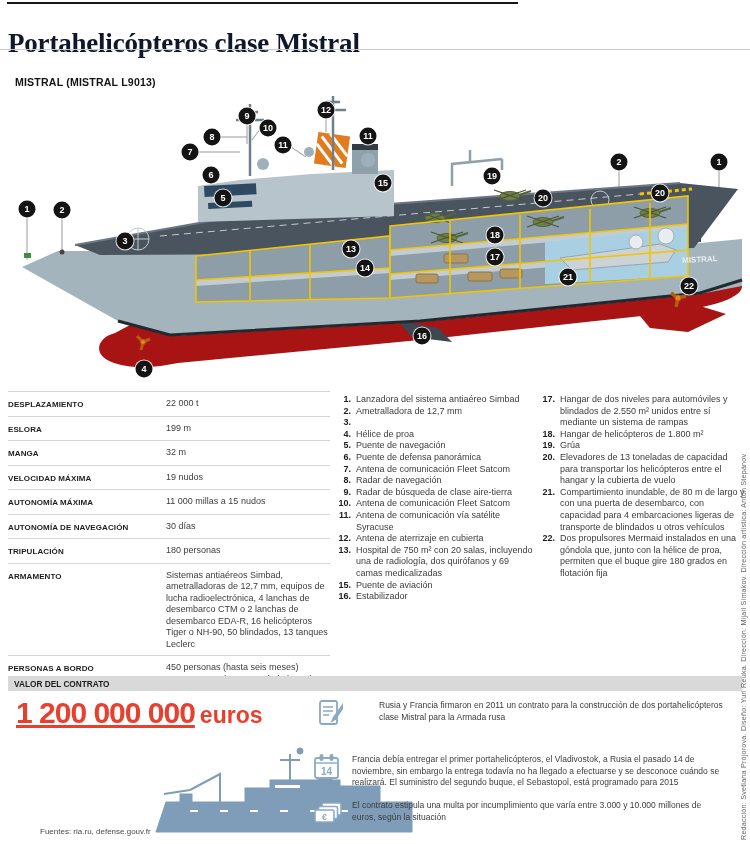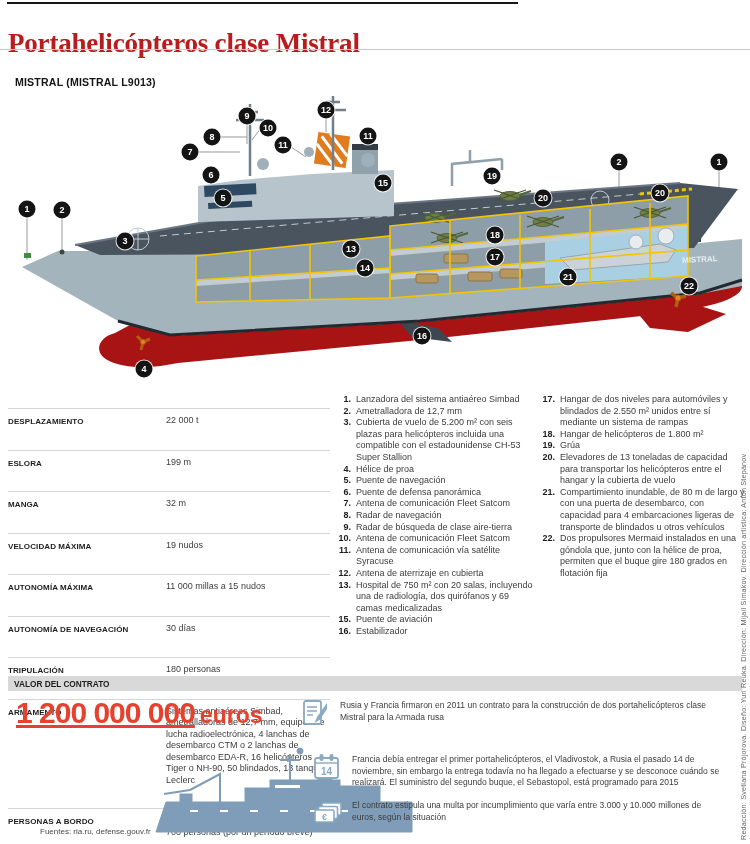--- a/index.html
+++ b/index.html
@@ -2,52 +2,52 @@
 <html><head>
 <meta charset="utf-8">
 <style>
   html,body{margin:0;padding:0;background:#fff;}
   #page{position:relative;width:750px;height:844px;background:#fff;overflow:hidden;
         font-family:"Liberation Sans",sans-serif;color:#3a3a3a;}
   .abs{position:absolute;}
   
   .top-rule{left:7px;top:2px;width:511px;height:2px;background:#161616;}
   .page-title{left:8px;top:10px;font-family:"Liberation Serif",serif;font-weight:700;
-              font-size:27px;color:#b91c1c;letter-spacing:-0.2px;}
+              font-size:27px;color:#0f172a;letter-spacing:-0.2px;}
   .title-rule{left:0;top:49px;width:750px;height:1px;background:#c9c9c9;}
   .subtitle{left:15px;top:76px;font-size:11.5px;font-weight:700;color:#141414;
             transform:scaleX(.92);transform-origin:0 50%;letter-spacing:.2px;}
   
   .ship-svg{left:0;top:90px;}
   .badge{position:absolute;width:17px;height:17px;border-radius:50%;background:#141414;
          color:#fff;font-size:9px;line-height:17px;font-weight:700;text-align:center;
          transform:translate(-50%,-50%);box-shadow:0 0 0 1px rgba(255,255,255,.85);}
   
   .specs{left:8px;top:391px;width:322px;font-size:9px;line-height:11.5px;color:#3c3c3c;}
-  .srow{display:flex;border-top:1px solid #d6d6d6;padding:6px 0 5px;margin-top:17px;}
+  .srow{display:flex;border-top:1px solid #d6d6d6;padding:6px 0 5px;}
   .sl{flex:0 0 158px;font-weight:700;font-size:8px;color:#1d1d1d;letter-spacing:.1px;padding-top:1px;}
   .sv{flex:1;white-space:pre-line;}
   
   .legend{font-size:9px;line-height:11.6px;color:#3c3c3c;}
   .lcol1{left:334px;top:394px;width:204px;}
   .lcol2{left:538px;top:394px;width:208px;}
   .li{display:flex;}
   .li .n{flex:0 0 17px;text-align:right;font-weight:700;color:#1d1d1d;padding-right:5px;}
   .li .t{flex:1;}
   
   .band{left:8px;top:676px;width:734px;height:15px;background:#d9d9d9;}
   .band-label{left:14px;top:679px;font-size:9px;font-weight:700;color:#1d1d1d;
               transform:scaleX(.92);transform-origin:0 50%;}
   .price{left:16px;top:696px;color:#e8402e;white-space:nowrap;}
   .price .amt{font-size:30px;font-weight:700;letter-spacing:-1px;text-decoration:underline;}
   .price .cur{font-size:23px;font-weight:700;margin-left:5px;}
   .citem{position:absolute;display:flex;align-items:flex-start;width:412px;}
   .citem .ic{flex:0 0 30px;margin-right:10px;}
   .citem .ct{font-size:8.5px;line-height:11.5px;color:#3c3c3c;padding-top:2px;}
-  .ci1{left:300px;top:698px;}
+  .ci1{left:316px;top:698px;gap:23px;}
   .ci2{left:312px;top:752px;}
   .ci3{left:312px;top:798px;}
   .footer{left:40px;top:827px;font-size:8px;color:#4a4a4a;}
   .credits{right:2px;top:388px;height:452px;font-size:7.2px;color:#666;white-space:nowrap;
            writing-mode:vertical-rl;transform:rotate(180deg);letter-spacing:.2px;}
 </style>
 </head>
 <body>
 
 <div id="page">
@@ -262,21 +262,20 @@
     <div class="li">
         <span class="n">1.</span>
         <span class="t">Lanzadora del sistema antiaéreo Simbad</span>
       </div>
     <div class="li">
         <span class="n">2.</span>
         <span class="t">Ametralladora de 12,7 mm</span>
       </div>
     <div class="li">
         <span class="n">3.</span>
-        <span class="t">Cubierta de vuelo de 5.200 m² con seis plazas para helicópteros incluida una compatible con el estadounidense CH-53 Super Stallion</span>
       </div>
     <div class="li">
         <span class="n">4.</span>
         <span class="t">Hélice de proa</span>
       </div>
     <div class="li">
         <span class="n">5.</span>
         <span class="t">Puente de navegación</span>
       </div>
     <div class="li">

